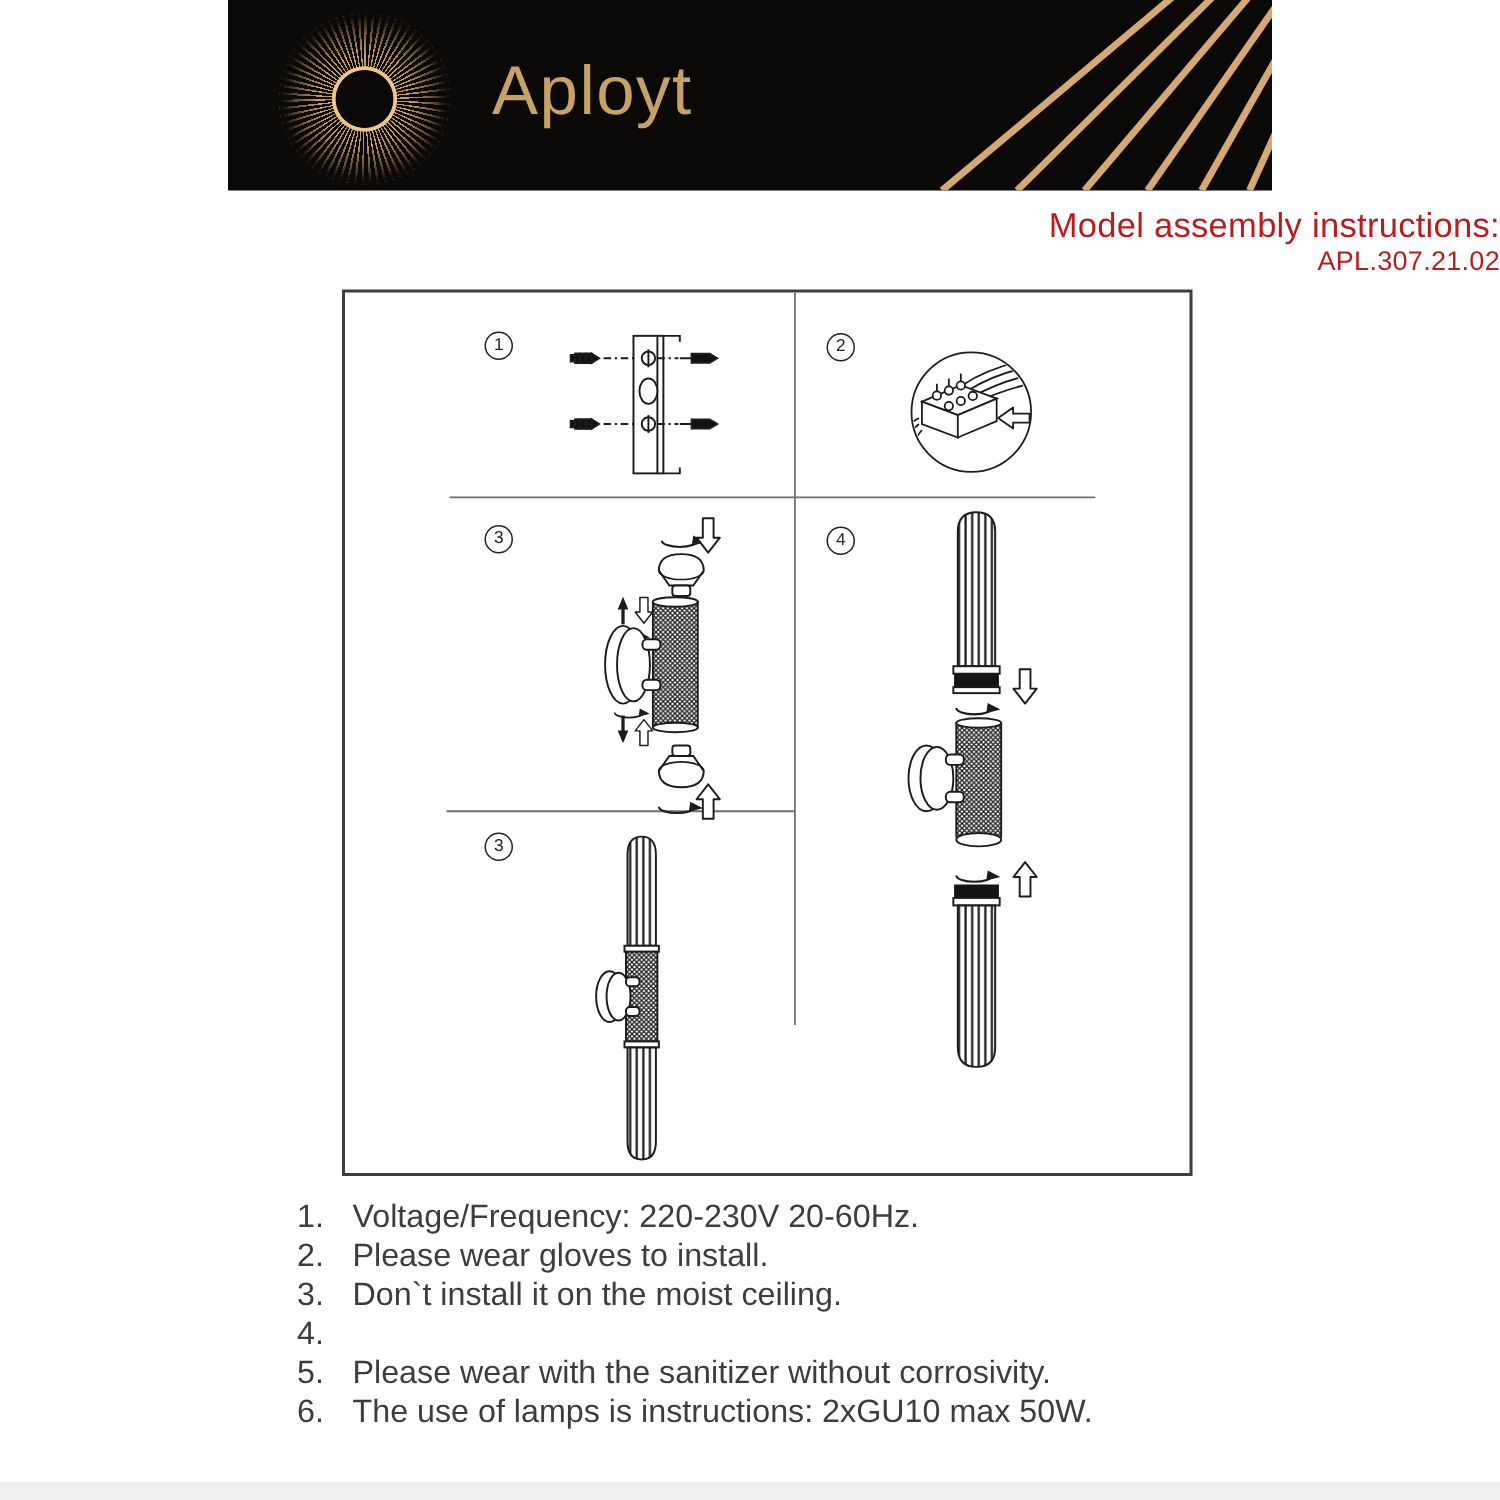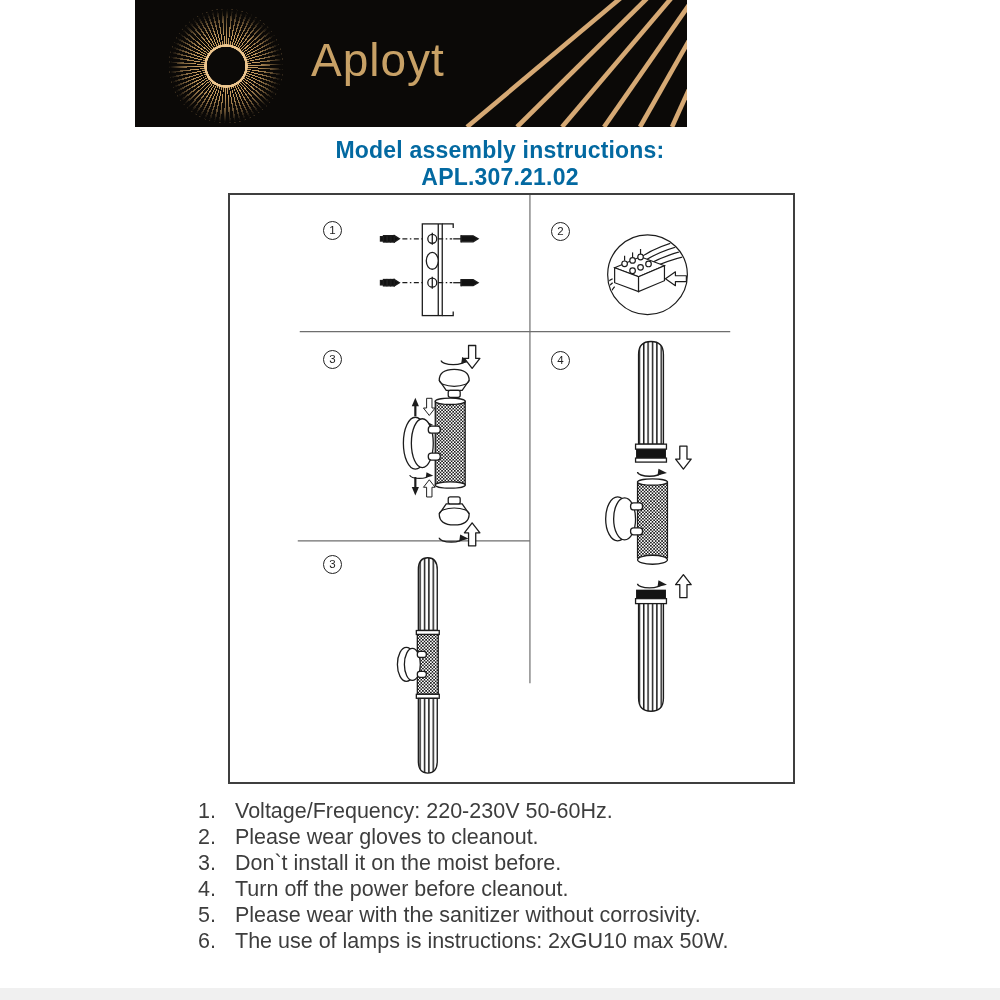--- a/index.html
+++ b/index.html
@@ -1,36 +1,36 @@
 <!DOCTYPE html>
 <html><head>
 <meta charset="utf-8">
 <style>
   html,body{margin:0;padding:0}
   body{width:1000px;height:1000px;position:relative;background:#ffffff;
        font-family:"Liberation Sans",sans-serif;overflow:hidden}
 
   
-  .banner{position:absolute;left:135px;top:0;width:552px;height:127px;
+  .banner{position:absolute;left:152px;top:0;width:696px;height:127px;
           background:#0b0907;overflow:hidden}
   .logo{position:absolute;left:34px;top:9px;width:114px;height:114px;border-radius:50%;
         background:
           radial-gradient(circle,#0b0907 0 19px,#ecc58e 19.5px 21.5px,rgba(0,0,0,0) 22px),
           repeating-conic-gradient(#c79c60 0deg 1.8deg,rgba(0,0,0,0) 1.8deg 5.15deg);}
   .logo::after{content:"";position:absolute;inset:0;border-radius:50%;
         background:radial-gradient(circle,rgba(11,9,7,0) 0 30px,rgba(11,9,7,.55) 46px,#0b0907 56px);}
   .brand{position:absolute;left:176px;top:33px;font-size:46px;color:#c8a166;
          letter-spacing:1px;font-weight:400}
   .rays{position:absolute;right:0;top:0;width:320px;height:127px}
 
   
-  .t1,.t2{position:absolute;left:0;right:0;text-align:center;color:#0369a1;
-          font-weight:bold;letter-spacing:.2px}
+  .t1,.t2{position:absolute;left:0;right:0;text-align:right;color:#b91c1c;
+          font-weight:normal;letter-spacing:.2px}
   .t1{top:137px;font-size:23px}
-  .t2{top:164px;font-size:23px}
+  .t2{top:164px;font-size:18px}
 
   
   .diagram-box{position:absolute;left:228px;top:193px;width:563px;height:587px;
                border:2px solid #3f3f3f;background:#fff}
   .diagram-box svg{display:block;width:100%;height:100%}
   .badge{position:absolute;width:17px;height:17px;border:1.5px solid #222;border-radius:50%;
          font-size:11.5px;line-height:17px;text-align:center;color:#222;background:#fff}
   .b1{left:93px;top:26px}
   .b2{left:321px;top:27px}
   .b3{left:93px;top:155px}
@@ -222,33 +222,32 @@
   <span class="badge b1">1</span>
   <span class="badge b2">2</span>
   <span class="badge b3">3</span>
   <span class="badge b4">4</span>
   <span class="badge b5">3</span>
 </div>
 
 <div class="instructions">
   <div class="ins-row">
     <span class="ins-num">1.</span>
-    <span class="ins-text">Voltage/Frequency: 220-230V 50-60Hz.</span>
+    <span class="ins-text">Voltage/Frequency: 220-230V 20-60Hz.</span>
   </div>
   <div class="ins-row">
     <span class="ins-num">2.</span>
-    <span class="ins-text">Please wear gloves to cleanout.</span>
+    <span class="ins-text">Please wear gloves to install.</span>
   </div>
   <div class="ins-row">
     <span class="ins-num">3.</span>
-    <span class="ins-text">Don`t install it on the moist before.</span>
+    <span class="ins-text">Don`t install it on the moist ceiling.</span>
   </div>
   <div class="ins-row">
     <span class="ins-num">4.</span>
-    <span class="ins-text">Turn off the power before cleanout.</span>
   </div>
   <div class="ins-row">
     <span class="ins-num">5.</span>
     <span class="ins-text">Please wear with the sanitizer without corrosivity.</span>
   </div>
   <div class="ins-row">
     <span class="ins-num">6.</span>
     <span class="ins-text">The use of lamps is instructions: 2xGU10 max 50W.</span>
   </div>
 </div>

